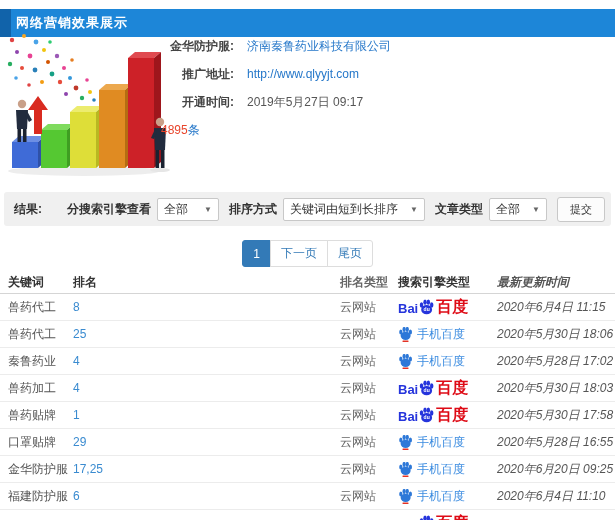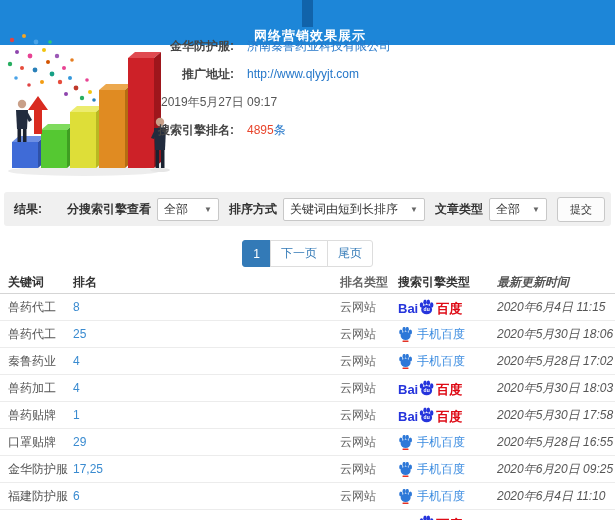--- a/index.html
+++ b/index.html
@@ -3,21 +3,21 @@
 <meta charset="utf-8">
 <style>
   * { box-sizing: border-box; }
   html,body { margin:0; padding:0; background:#fff; }
   .page {
     position:relative; width:615px; height:520px; overflow:hidden;
     background:#fff; font-family:"Liberation Sans","DejaVu Sans",sans-serif;
     font-size:12px; color:#555;
   }
   
-  .titlebar { position:absolute; top:0; left:0; right:0; height:45px; background:#1d86d8; display:flex; align-items:center;flex-direction:column; }
+  .titlebar { position:absolute; top:9px; left:0; right:0; height:28px; background:#1d86d8; display:flex; align-items:center; }
   .titlebar-notch { width:11px; height:28px; background:#1163aa; }
   .titlebar-title { color:#fff; font-size:13px; font-weight:bold; padding-left:5px; letter-spacing:1px; }
   
   .clipart { position:absolute; left:2px; top:30px; }
   .info { position:absolute; left:148px; top:32px; right:0; }
   .info-row { display:flex; align-items:center; height:28px; }
   .info-label { width:86px; text-align:right; font-weight:bold; color:#444; }
   .info-value { margin-left:13px; color:#555; }
   a.link { color:#2577c9; text-decoration:none; cursor:pointer; }
   .count-red { color:#e8452c; }
@@ -50,21 +50,21 @@
   .c1 { width:73px; padding-left:8px; }
   .c2 { width:267px; }
   .c3 { width:58px; color:#666; }
   .c4 { width:99px; display:flex; align-items:center; }
   .c5 { flex:1; color:#555;font-style:italic; }
   .kw { color:#555; }
   a.rank { color:#3a8bd0; text-decoration:none; cursor:pointer; }
   
   .baidu-pc { display:inline-flex; align-items:flex-end; line-height:1; }
   .bai { color:#2534dc; font-size:13px; font-weight:bold; }
-  .bdu-cn { color:#de0b16; font-size:13px; font-weight:bold; margin-left:1px; }
+  .bdu-cn { color:#de0b16; font-size:16px; font-weight:bold; margin-left:1px; }
   .baidu-mobile { display:inline-flex; align-items:center; color:#3c8ce0; }
   .baidu-mobile .mlabel { margin-left:4px; font-style:normal; }
 </style>
 </head>
 <body>
 
 <div class="page">
 
   <div class="titlebar">
     <div class="titlebar-notch"></div>
@@ -152,24 +152,24 @@
   <div class="info">
     <div class="info-row">
       <span class="info-label">金华防护服:</span>
       <a class="link info-value">济南秦鲁药业科技有限公司</a>
     </div>
     <div class="info-row">
       <span class="info-label">推广地址:</span>
       <a class="link info-value">http://www.qlyyjt.com</a>
     </div>
     <div class="info-row">
+      <span class="info-label">开通时间:</span>
       <span class="info-value">2019年5月27日 09:17</span>
     </div>
     <div class="info-row">
-      <span class="info-label">搜索引擎排名:</span>
       <span class="info-value"><span class="count-red">4895</span><span class="count-suffix">条</span></span>
     </div>
   </div>
 
   <div class="filterbar">
     <span class="result-label">结果:</span>
     <div class="filter-group">
       <span class="flabel">分搜索引擎查看</span>
       <div class="select sel-engine">
         <span>全部</span>

